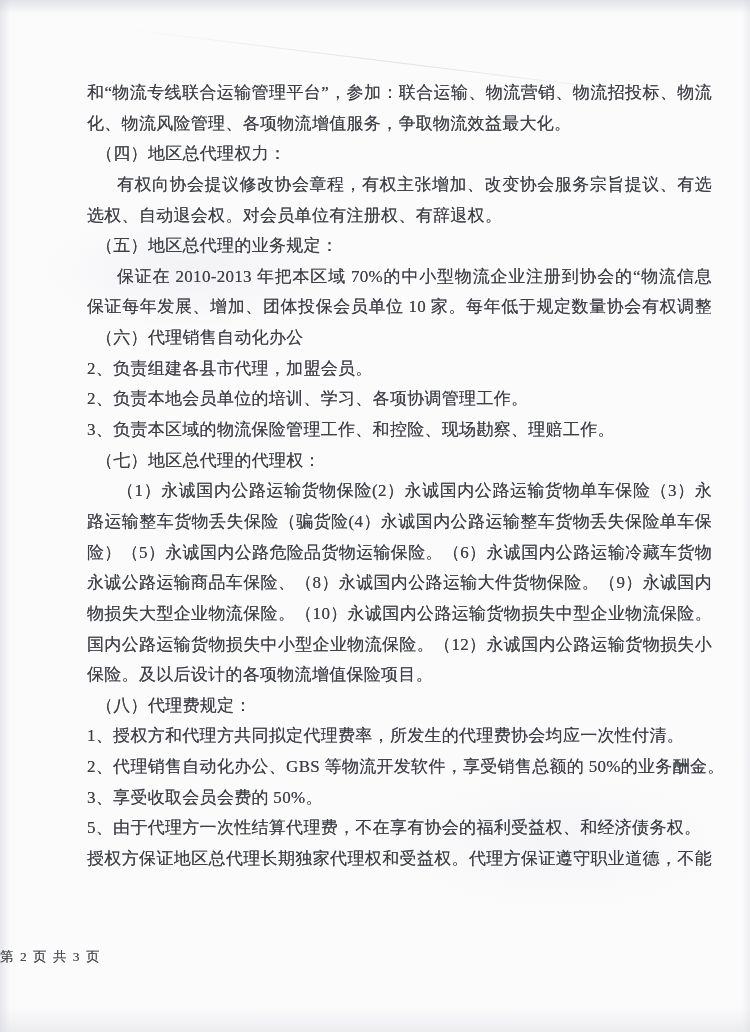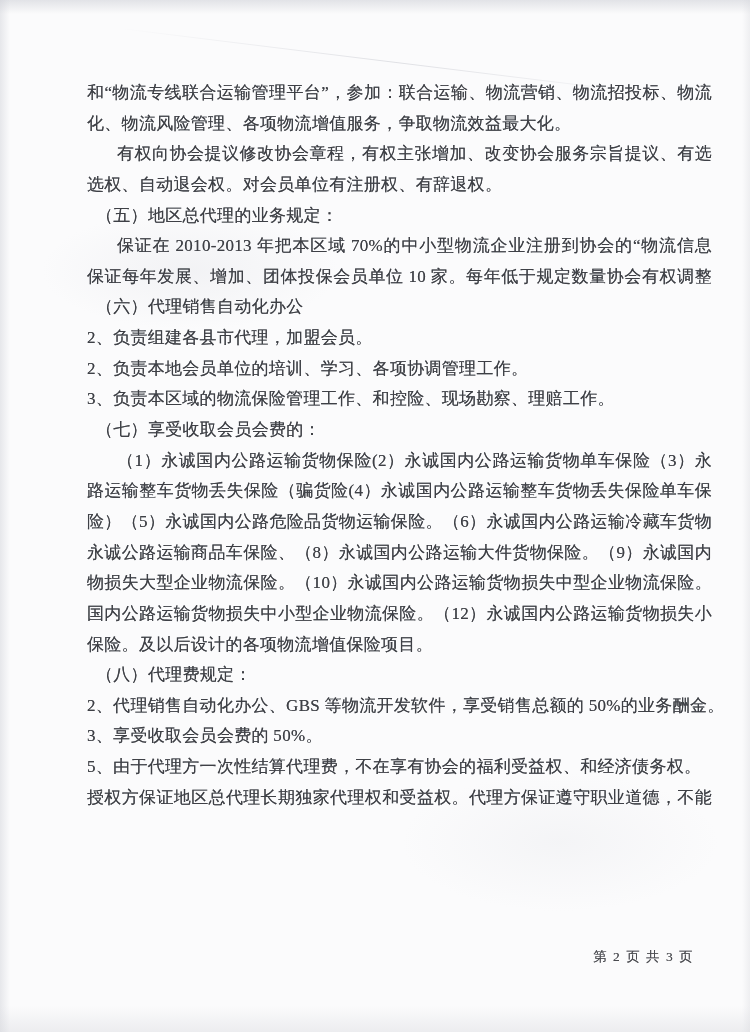--- a/index.html
+++ b/index.html
@@ -69,21 +69,21 @@
     white-space: normal;
     text-align: justify;
     text-align-last: justify;
     overflow: hidden;
   }
   .footer {
     position: absolute;
     left: 0;
     top: 948px;
     width: 694px; 
-    text-align: right;
+    text-align: left;
     font-size: 13.5px;
     letter-spacing: 1.5px;
     color: var(--footer-ink, #4a4b50);
     text-shadow: 0 0 0.5px rgba(74,75,80,0.7);
   }
 </style>
 </head>
 <body>
 
 <div class="page">
@@ -91,38 +91,40 @@
   <div class="scan-shade-left"></div>
   <div class="scan-shade-right"></div>
   <div class="scan-shade-bottom"></div>
   <div class="crease-1"></div>
   <div class="crease-2"></div>
   <div class="crease-3"></div>
 
   <div class="content" id="doc-body">
       <div class="line fill">和“物流专线联合运输管理平台”，参加：联合运输、物流营销、物流招投标、物流办公自动</div>
       <div class="line">化、物流风险管理、各项物流增值服务，争取物流效益最大化。</div>
+      <div class="line ind-h">（四）地区总代理权力：</div>
       <div class="line ind-p fill">有权向协会提议修改协会章程，有权主张增加、改变协会服务宗旨提议、有选举权、当</div>
       <div class="line">选权、自动退会权。对会员单位有注册权、有辞退权。</div>
       <div class="line ind-h">（五）地区总代理的业务规定：</div>
       <div class="line ind-p fill">保证在 2010-2013 年把本区域 70%的中小型物流企业注册到协会的“物流信息管理网”。</div>
       <div class="line fill">保证每年发展、增加、团体投保会员单位 10 家。每年低于规定数量协会有权调整代理权。</div>
       <div class="line ind-h">（六）代理销售自动化办公</div>
       <div class="line">2、负责组建各县市代理，加盟会员。</div>
       <div class="line">2、负责本地会员单位的培训、学习、各项协调管理工作。</div>
       <div class="line">3、负责本区域的物流保险管理工作、和控险、现场勘察、理赔工作。</div>
-      <div class="line ind-h">（七）享受收取会员会费的：</div>
+      <div class="line ind-h">（七）地区总代理的代理权：</div>
       <div class="line ind-p fill">（1）永诚国内公路运输货物保险(2）永诚国内公路运输货物单车保险（3）永诚国内公</div>
       <div class="line fill">路运输整车货物丢失保险（骗货险(4）永诚国内公路运输整车货物丢失保险单车保险（骗货</div>
       <div class="line fill">险）（5）永诚国内公路危险品货物运输保险。（6）永诚国内公路运输冷藏车货物保险（7）</div>
       <div class="line fill">永诚公路运输商品车保险、（8）永诚国内公路运输大件货物保险。（9）永诚国内公路运输货</div>
       <div class="line fill">物损失大型企业物流保险。（10）永诚国内公路运输货物损失中型企业物流保险。（11）永诚</div>
       <div class="line fill">国内公路运输货物损失中小型企业物流保险。（12）永诚国内公路运输货物损失小型企业物流</div>
       <div class="line">保险。及以后设计的各项物流增值保险项目。</div>
       <div class="line ind-h">（八）代理费规定：</div>
+      <div class="line">1、授权方和代理方共同拟定代理费率，所发生的代理费协会均应一次性付清。</div>
       <div class="line">2、代理销售自动化办公、GBS 等物流开发软件，享受销售总额的 50%的业务酬金。</div>
       <div class="line">3、享受收取会员会费的 50%。</div>
       <div class="line">5、由于代理方一次性结算代理费，不在享有协会的福利受益权、和经济债务权。</div>
       <div class="line fill">授权方保证地区总代理长期独家代理权和受益权。代理方保证遵守职业道德，不能和其它保</div>
     </div>
 
   <div class="footer">第 2 页 共 3 页</div>
 </div>
 
 </body></html>

